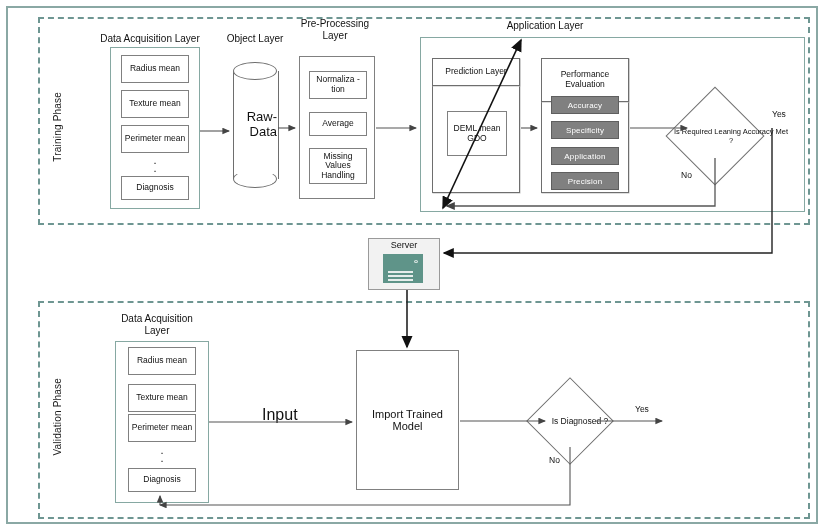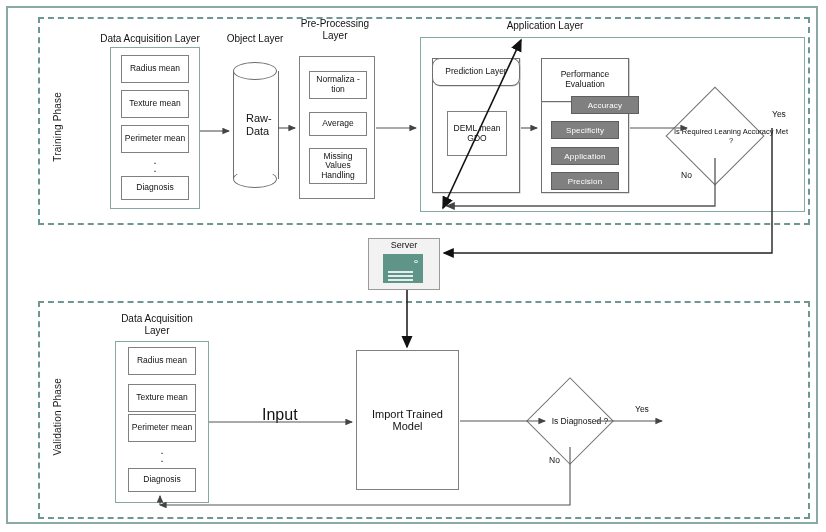--- a/index.html
+++ b/index.html
@@ -37,22 +37,22 @@
 
   
   .cyl{position:absolute;}
   .cyl .body{position:absolute;left:0;top:9px;width:100%;height:calc(100% - 18px);
       border-left:1px solid #6e6e6e;border-right:1px solid #6e6e6e;background:#fff;}
   .cyl .top,.cyl .bot{position:absolute;left:0;width:100%;height:18px;
       border:1px solid #6e6e6e;border-radius:50%;box-sizing:border-box;background:#fff;}
   .cyl .top{top:0;}
   .cyl .bot{bottom:0;border-top-color:transparent;}
   .cyl .lbl{position:absolute;left:0;top:0;width:100%;height:100%;
-      display:flex;align-items:center;justify-content:center;text-align:left;
-      font-size:11px;color:#111;line-height:1.15;margin-left:13px;}
+      display:flex;align-items:center;justify-content:center;text-align:right;
+      font-size:13px;color:#111;line-height:1.15;}
 
   
   .diamond{position:absolute;}
   .diamond .sh{position:absolute;left:50%;top:50%;transform:translate(-50%,-50%) rotate(45deg);
       border:1px solid #6e6e6e;background:#fff;box-sizing:border-box;}
   .diamond .tx{position:absolute;left:0;top:0;width:100%;height:100%;
       display:flex;align-items:center;justify-content:center;text-align:center;
       font-size:7.5px;color:#111;line-height:1.2;}
 
   
@@ -98,26 +98,26 @@
   <div class="cap" style="left:296px;top:18px;width:78px;">Pre-Processing Layer</div>
   <div class="box" style="left:299px;top:56px;width:76px;height:143px;"></div>
   <div class="box" style="left:309px;top:71px;width:58px;height:28px;">Normaliza -tion</div>
   <div class="box" style="left:309px;top:112px;width:58px;height:24px;">Average</div>
   <div class="box" style="left:309px;top:148px;width:58px;height:36px;">Missing Values Handling</div>
 
   <div class="cap" style="left:480px;top:20px;width:130px;">Application Layer</div>
   <div class="grp" style="left:420px;top:37px;width:385px;height:175px;"></div>
 
   <div class="box thick" style="left:432px;top:58px;width:88px;height:135px;"></div>
-  <div class="box thick" style="left:432px;top:58px;width:88px;height:28px;border-radius:8px;">Prediction Layer</div>
+  <div class="box thick" style="left:432px;top:58px;width:88px;height:28px;">Prediction Layer</div>
   <div class="box" style="left:447px;top:111px;width:60px;height:45px;">DEML mean GDO</div>
 
   <div class="box thick" style="left:541px;top:58px;width:88px;height:135px;"></div>
   <div class="box thick" style="left:541px;top:58px;width:88px;height:44px;">Performance Evaluation</div>
-  <div class="chip" style="left:551px;top:96px;width:68px;height:18px;margin-left:20px;">Accuracy</div>
+  <div class="chip" style="left:551px;top:96px;width:68px;height:18px;">Accuracy</div>
   <div class="chip" style="left:551px;top:121px;width:68px;height:18px;">Specificity</div>
   <div class="chip" style="left:551px;top:147px;width:68px;height:18px;">Application</div>
   <div class="chip" style="left:551px;top:172px;width:68px;height:18px;">Precision</div>
 
   <div class="diamond" style="left:655px;top:88px;width:120px;height:96px;">
     <div class="sh" style="width:70px;height:70px;"></div>
     <div class="tx" style="padding:0 16px;">Is Required Leaning Accuracy Met ?</div>
   </div>
   <div class="edgelbl" style="left:772px;top:109px;">Yes</div>
   <div class="edgelbl" style="left:681px;top:170px;">No</div>

